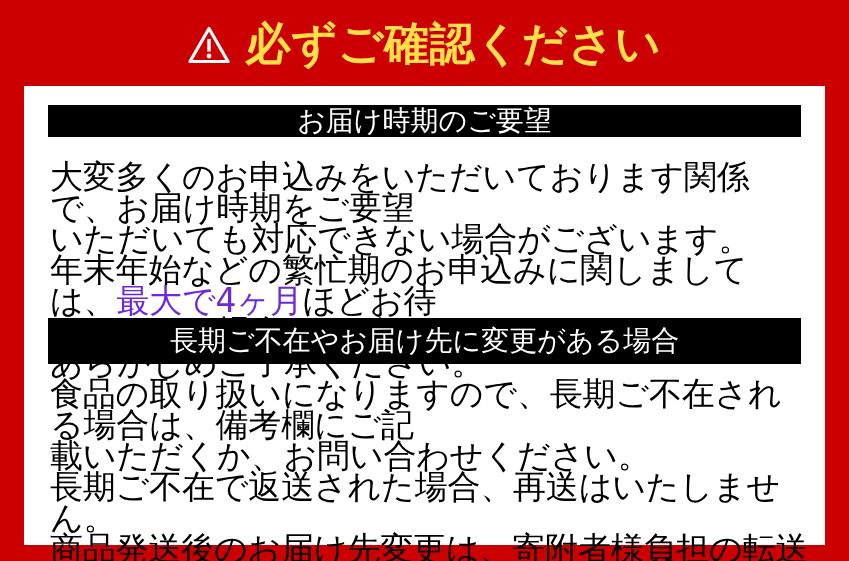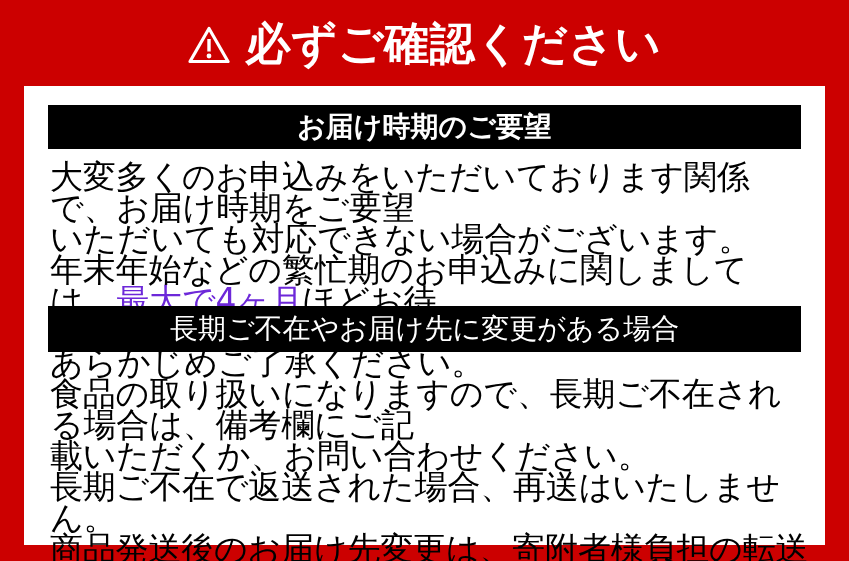--- a/index.html
+++ b/index.html
@@ -34,21 +34,21 @@
     background: #cc0000;
   }
   #warning-icon {
     display: block;
     width: 42px;
     height: 38px;
     flex: 0 0 auto;
     margin-top: 3px;
   }
   #banner-title {
-    color: #ffffff;
+    color: #fde047;
     font-size: 45px;
     font-weight: bold;
     line-height: 1;
     letter-spacing: 0.5px;
     white-space: nowrap;
   }
   
   #content-panel {
     position: absolute;
     left: 24px;
@@ -67,25 +67,24 @@
     font-size: 28px;
     font-weight: normal;
     display: flex;
     align-items: center;
     justify-content: center;
     box-sizing: border-box;
     white-space: nowrap;
   }
   #section-bar-1 {
     top: 19px;
-    height: 44px;
-    font-weight: bold;
+    height: 32px;
   }
   #section-bar-2 {
-    top: 220px;
+    top: 232px;
     height: 46px;
   }
   .body-text {
     position: absolute;
     left: 26px;
     width: 760px;
     color: #000000;
     font-size: 33px;
     line-height: 31px;
     letter-spacing: -0.2px;

